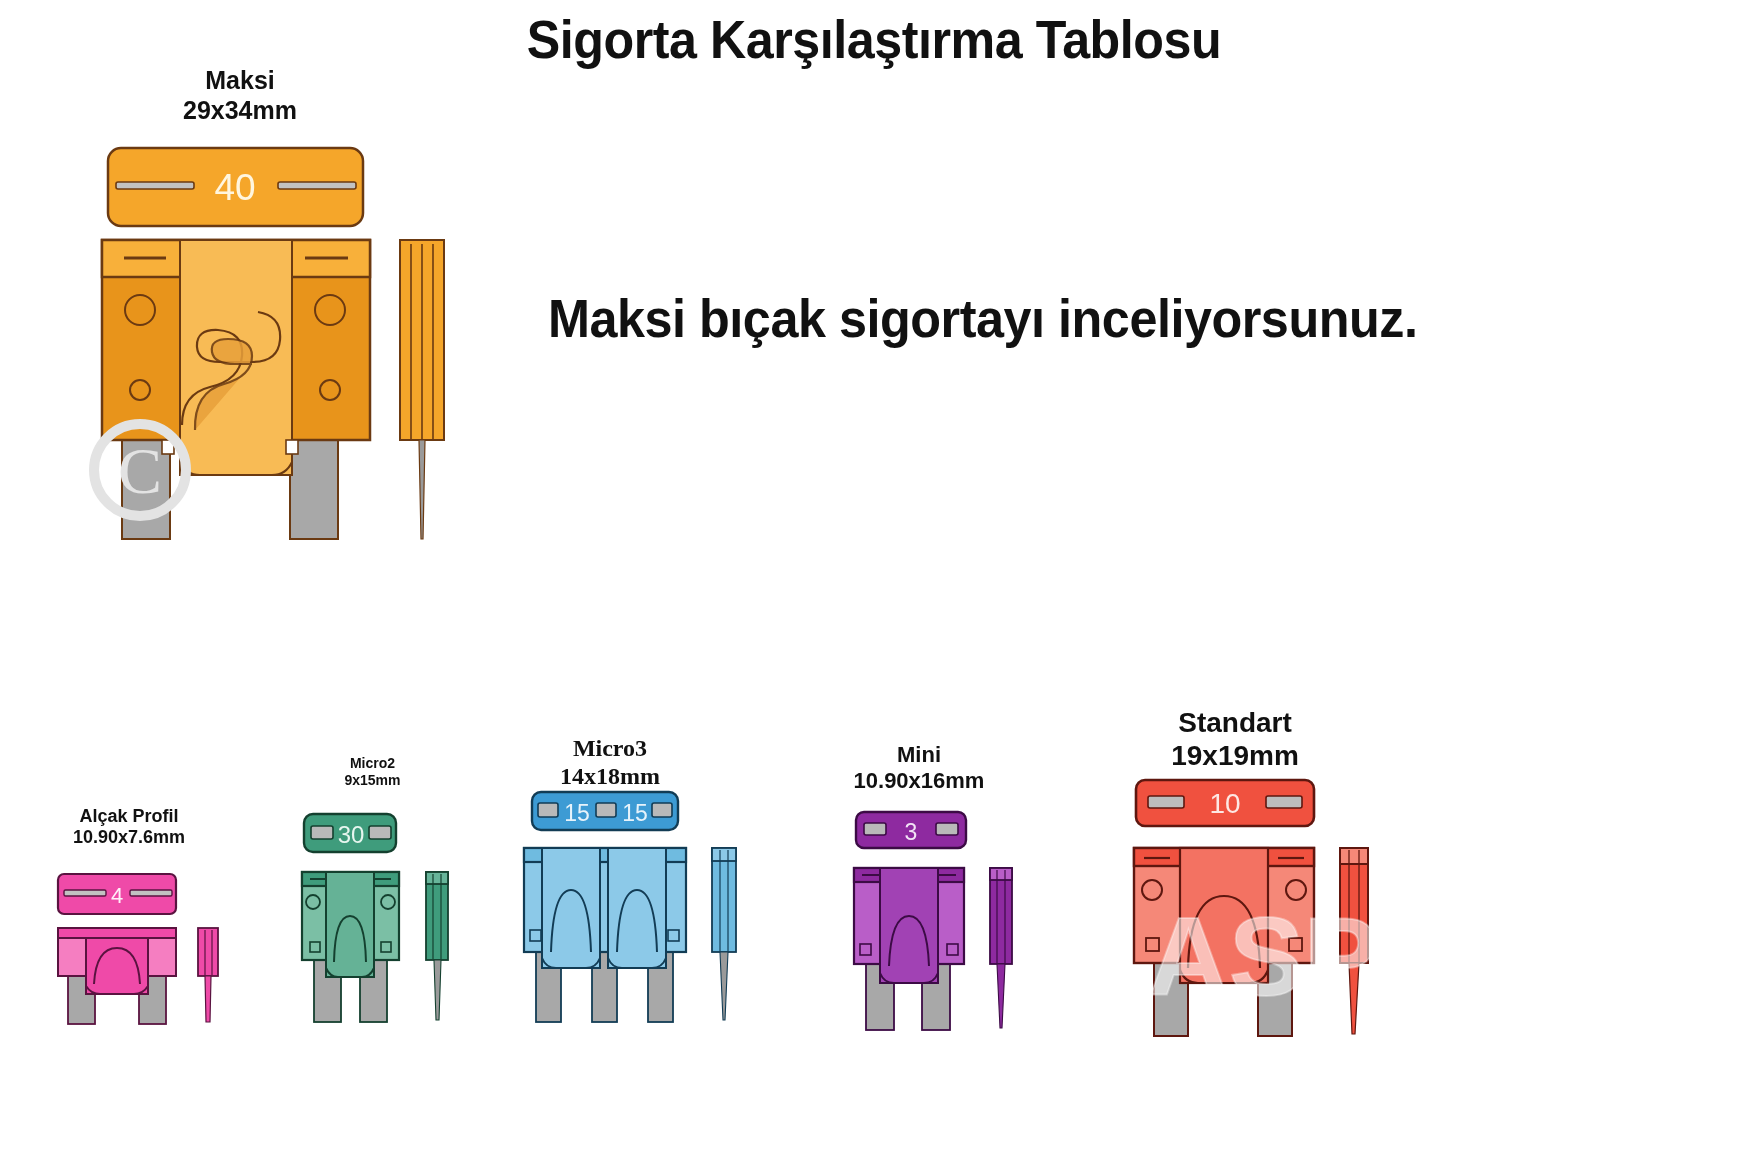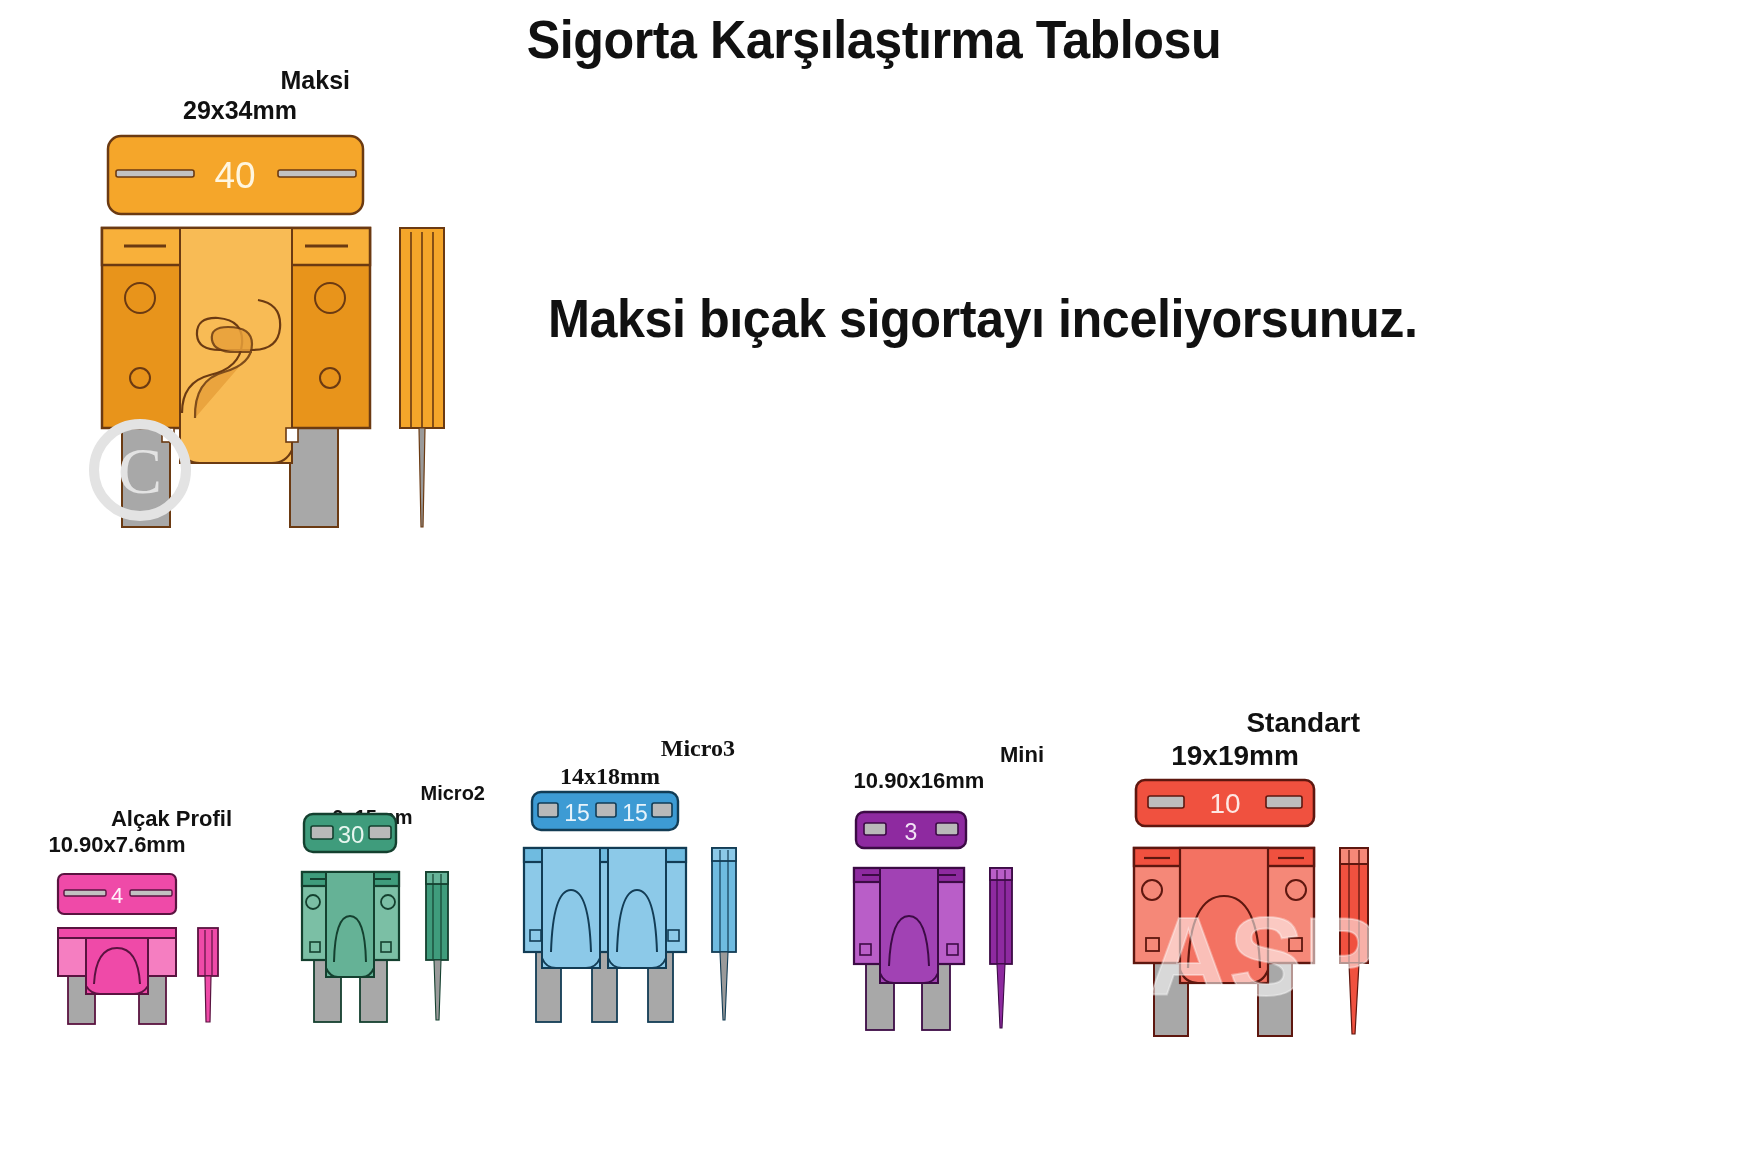--- a/index.html
+++ b/index.html
@@ -15,47 +15,47 @@
   .subtitle{
     position:absolute;left:548px;top:288px;
     font-size:53px;font-weight:bold;letter-spacing:-0.5px;
     transform:scaleX(0.95);transform-origin:0 0;white-space:nowrap;
   }
 
   .cap{
     position:absolute;text-align:center;font-weight:bold;
     line-height:1.18;white-space:nowrap;
   }
-  .cap .l1{display:block;text-align:right;}
+  .cap .l1{display:block;}
   .cap .l2{display:block;}
 
   .cap-maksi{left:130px;top:66px;width:220px;font-size:25px;}
-  .cap-alcak{left:2px;top:806px;width:230px;font-size:22px;}
-  .cap-micro2{left:260px;top:782px;width:225px;font-size:20px;}
+  .cap-alcak{left:14px;top:806px;width:230px;font-size:18px;}
+  .cap-micro2{left:260px;top:755px;width:225px;font-size:14px;}
   .cap-micro3{left:485px;top:734px;width:250px;font-size:24px;font-family:Liberation Serif, serif;}
   .cap-mini{left:794px;top:742px;width:250px;font-size:22px;}
   .cap-standart{left:1110px;top:706px;width:250px;font-size:28px;}
 
   .fig{position:absolute;}
   .fig svg{display:block;overflow:visible;}
 
   .wm{position:absolute;pointer-events:none;}
 </style>
 </head>
 <body>
 
 <div class="title">Sigorta Karşılaştırma Tablosu</div>
 <div class="subtitle">Maksi  bıçak sigortayı inceliyorsunuz.</div>
 
 <div class="cap cap-maksi">
   <span class="l1">Maksi</span>
   <span class="l2">29x34mm</span>
 </div>
 
-<div class="fig" style="left:100px;top:132px;">
+<div class="fig" style="left:100px;top:144px;">
   <svg width="380" height="420" viewBox="0 0 380 420">
 
     <g>
       <rect x="8" y="4" width="255" height="78" rx="13" ry="13" fill="#f5a62a" stroke="#6b3a12" stroke-width="2.5"></rect>
       <rect x="16" y="38" width="78" height="7" rx="2" fill="#c2c2c2" stroke="#6b3a12" stroke-width="1.6"></rect>
       <rect x="178" y="38" width="78" height="7" rx="2" fill="#c2c2c2" stroke="#6b3a12" stroke-width="1.6"></rect>
       <text x="135" y="56" text-anchor="middle" font-family="Liberation Sans, sans-serif" font-size="37" fill="#fff6df">40</text>
     </g>
 
     <g>

